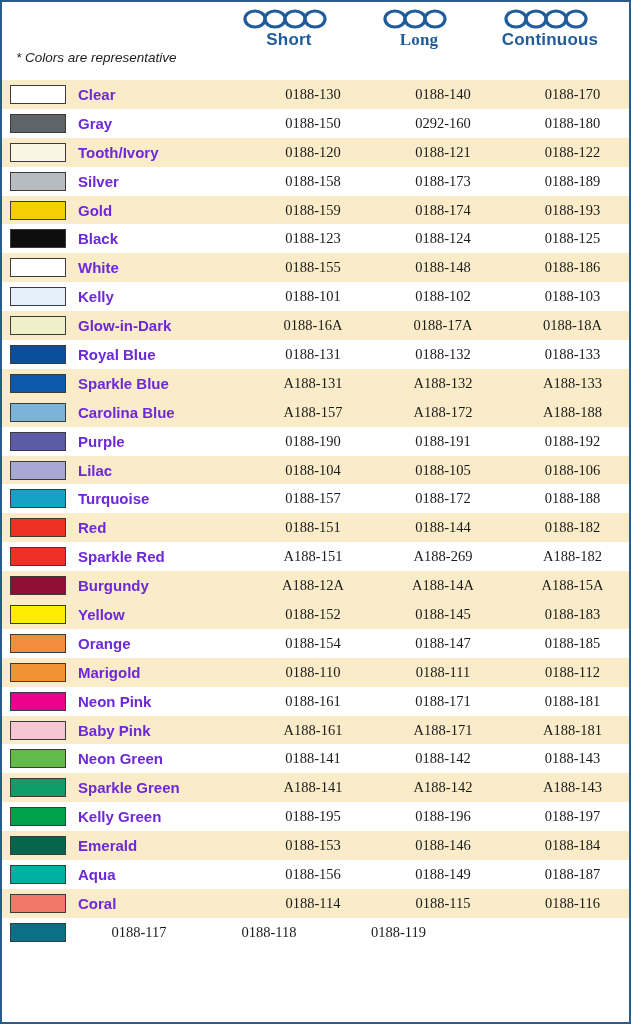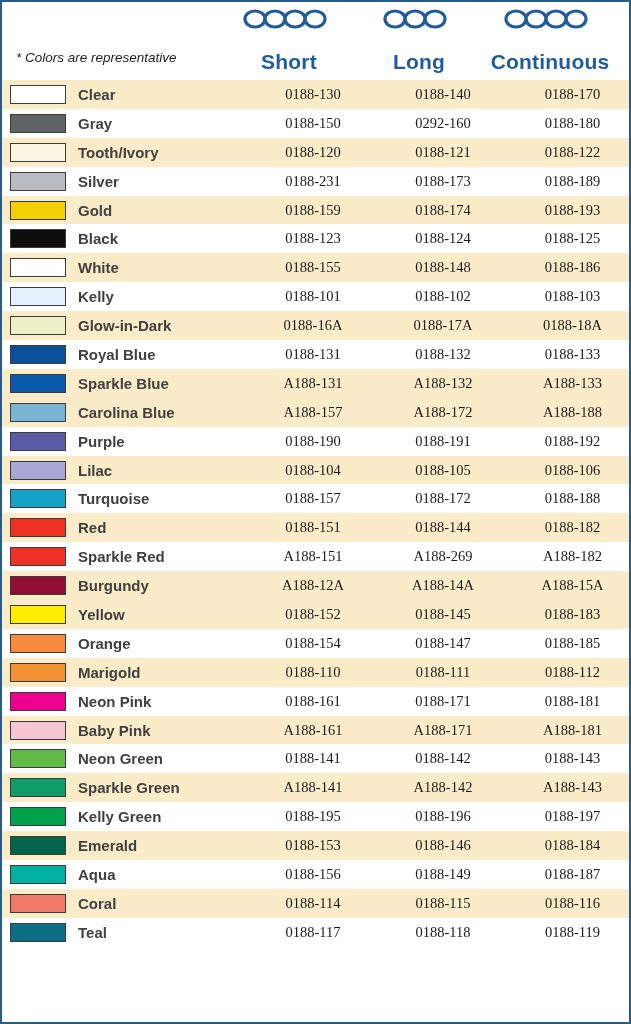--- a/index.html
+++ b/index.html
@@ -35,25 +35,25 @@
     font-size: 13.5px;
     color: #222222;
     font-style: italic;
   }
   .hcol {
     position: absolute;
     top: 6px;
     text-align: center;
   }
   .hcol .hlabel {
-    font-size: 21px;
+    font-size: 17px;
     font-weight: bold;
     color: #1f5c99;
     letter-spacing: 0.2px;
-    margin-top: 20px;
+    margin-top: 0;
   }
   .chain {
     height: 22px;
     display: flex;
     align-items: center;
     justify-content: center;
   }
   .chain svg { display: block; }
 
   
@@ -82,21 +82,21 @@
   }
   .swatch {
     width: 56px;
     height: 19px;
     border: 1px solid #3b3b3b;
     box-sizing: border-box;
   }
   .cname {
     flex: 0 0 170px;
     font-size: 15px;
-    color: #404040;
+    color: #6d28d9;
     font-weight: bold;
     padding-left: 4px;
     white-space: nowrap;
     overflow: hidden;
   }
   .code {
     flex: 0 0 130px;
     text-align: center;
     font-size: 14.5px;
     color: #1a1a1a;
@@ -121,21 +121,21 @@
             <ellipse cx="14" cy="11" rx="10" ry="8"></ellipse>
             <ellipse cx="34" cy="11" rx="10" ry="8"></ellipse>
             <ellipse cx="54" cy="11" rx="10" ry="8"></ellipse>
             <ellipse cx="74" cy="11" rx="10" ry="8"></ellipse>
           </g>
         </svg>
       </div>
       <div class="hlabel">Short</div>
     </div>
 
-    <div class="hcol" style="left:362px; width:110px;">
+    <div class="hcol" style="left:362px; width:110px;font-family:Liberation Serif, serif;">
       <div class="chain">
         <svg width="76" height="22" viewBox="0 0 76 22">
           <g fill="none" stroke="#1f5c99" stroke-width="3.2">
             <ellipse cx="14" cy="11" rx="10" ry="8"></ellipse>
             <ellipse cx="34" cy="11" rx="10" ry="8"></ellipse>
             <ellipse cx="54" cy="11" rx="10" ry="8"></ellipse>
           </g>
         </svg>
       </div>
       <div class="hlabel">Long</div>
@@ -182,21 +182,21 @@
         <div class="cname">Tooth/Ivory</div>
         <div class="code short">0188-120</div>
         <div class="code long">0188-121</div>
         <div class="code cont">0188-122</div>
       </div>
       <div class="row plain">
         <div class="swatchcell">
           <div class="swatch" style="background: rgb(183, 188, 192);"></div>
         </div>
         <div class="cname">Silver</div>
-        <div class="code short">0188-231</div>
+        <div class="code short">0188-158</div>
         <div class="code long">0188-173</div>
         <div class="code cont">0188-189</div>
       </div>
       <div class="row alt">
         <div class="swatchcell">
           <div class="swatch" style="background: rgb(245, 207, 6);"></div>
         </div>
         <div class="cname">Gold</div>
         <div class="code short">0188-159</div>
         <div class="code long">0188-174</div>
@@ -415,20 +415,19 @@
         </div>
         <div class="cname">Coral</div>
         <div class="code short">0188-114</div>
         <div class="code long">0188-115</div>
         <div class="code cont">0188-116</div>
       </div>
       <div class="row plain">
         <div class="swatchcell">
           <div class="swatch" style="background: rgb(11, 111, 133);"></div>
         </div>
-        <div class="cname">Teal</div>
         <div class="code short">0188-117</div>
         <div class="code long">0188-118</div>
         <div class="code cont">0188-119</div>
       </div>
     </div>
 
 </div>
 
 </body></html>

